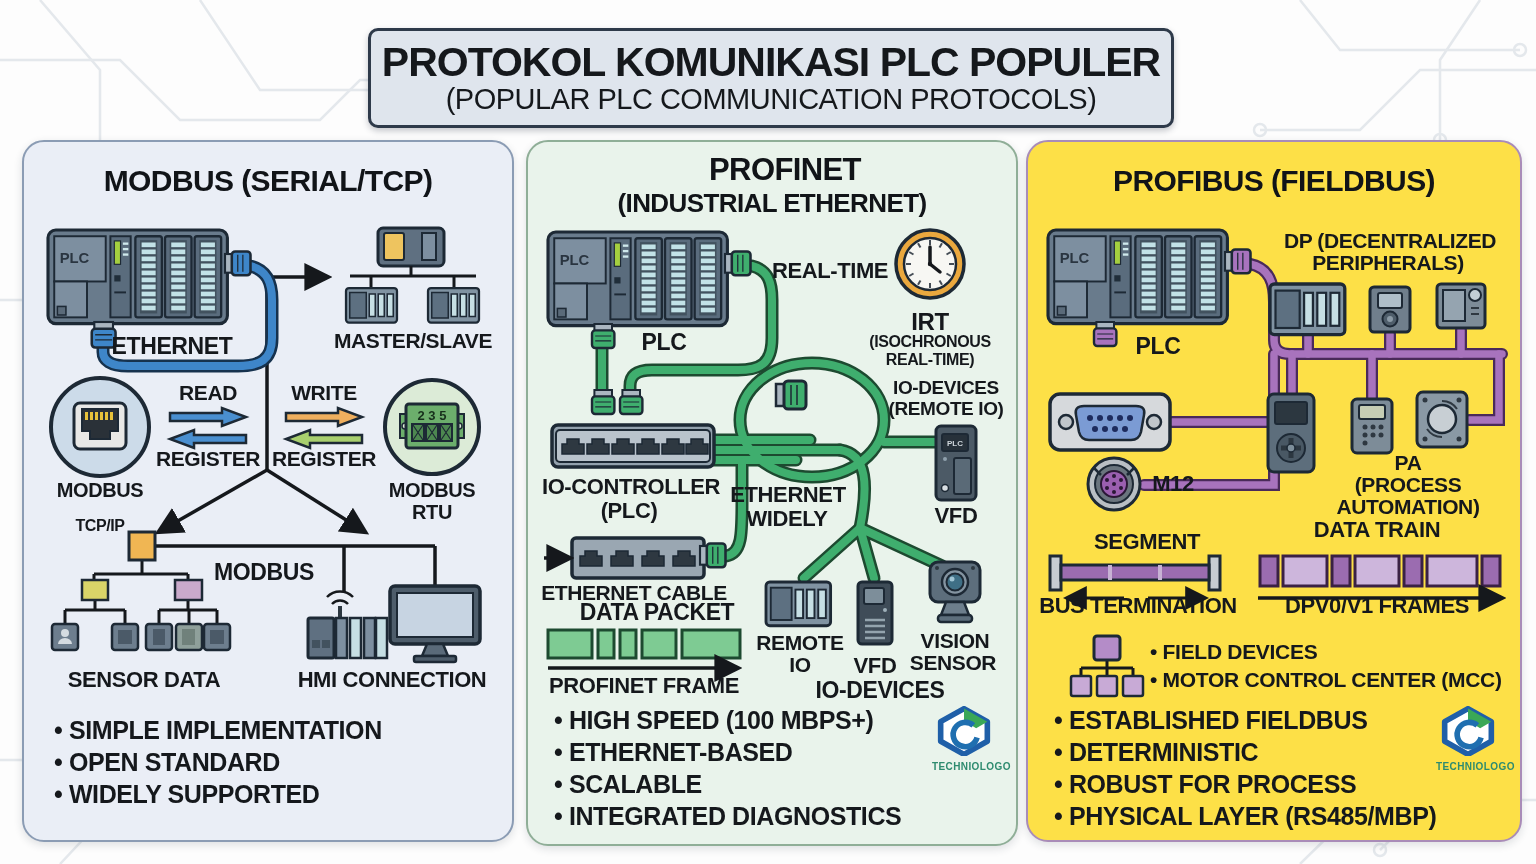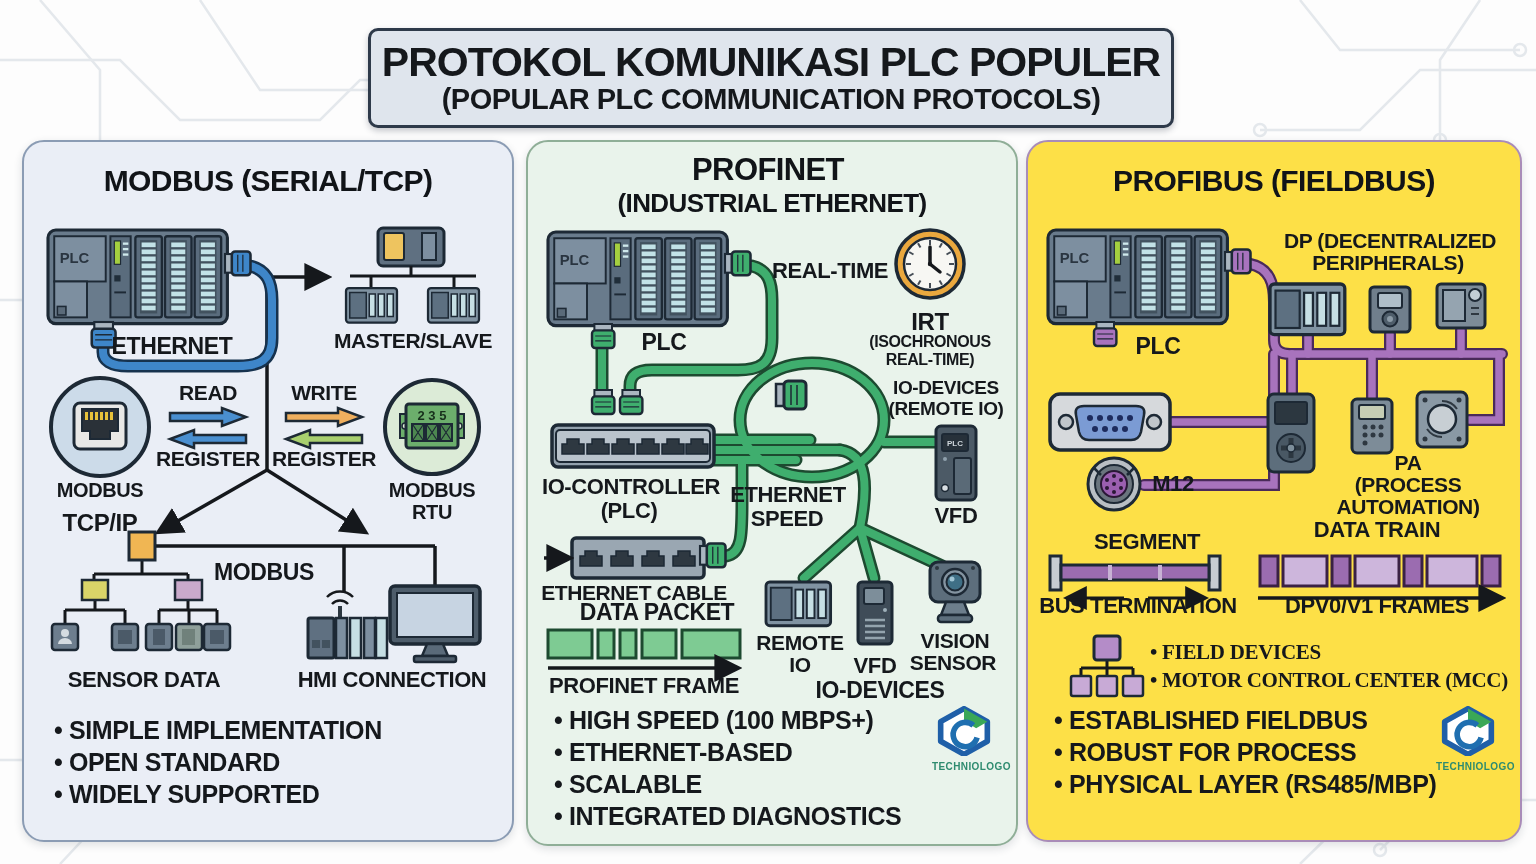--- a/index.html
+++ b/index.html
@@ -12,25 +12,25 @@
       letter-spacing:-0.6px;color:#111418;}
   .panel{position:absolute;border-radius:22px;border:2.5px solid;box-shadow:0 3px 8px rgba(30,40,60,.14);}
   #p-modbus{left:22px;top:140px;width:488px;height:698px;background:#eaeef6;border-color:#8b9cb4;}
   #p-profinet{left:526px;top:140px;width:488px;height:702px;background:#e9f3eb;border-color:#8fae97;}
   #p-profibus{left:1026px;top:140px;width:492px;height:698px;background:#fde047;border-color:#a98cb8;}
   .panel svg.diagram{position:absolute;left:0;top:0;}
   #title-box{position:absolute;left:368px;top:28px;width:800px;height:94px;background:#dfe5ed;
              border:3px solid #2e3a4a;border-radius:10px;box-shadow:0 3px 6px rgba(30,40,60,.25);
              display:flex;flex-direction:column;align-items:center;justify-content:center;}
   #title-line1{font-size:41px;font-weight:800;letter-spacing:-1px;line-height:1.05;}
-  #title-line2{font-size:29px;font-weight:700;letter-spacing:-0.5px;line-height:1.1;}
+  #title-line2{font-size:29px;font-weight:400;letter-spacing:-0.5px;line-height:1.1;}
   ul.bullets{list-style:none;margin:0;padding:0;position:absolute;}
   ul.bullets li{font-size:25px;font-weight:800;letter-spacing:-0.4px;line-height:32px;white-space:nowrap;}
   ul.bullets li::before{content:"• ";}
-  .mini-bullet{position:absolute;font-size:21px;font-weight:800;white-space:nowrap;letter-spacing:-0.3px;font-family:Liberation Serif, serif;}
+  .mini-bullet{position:absolute;font-size:21px;font-weight:800;white-space:nowrap;letter-spacing:-0.3px;}
   .mini-bullet::before{content:"• ";}
   .logo{position:absolute;width:80px;text-align:center;}
   .logo .lg-txt{font-size:10px;font-weight:800;color:#2e8b6f;letter-spacing:.4px;margin-top:1px;margin-left:8px;}
   svg text{font-family:"Liberation Sans",sans-serif;}
 </style>
 </head>
 <body>
 
 <div id="stage">
 
@@ -236,21 +236,21 @@
     </svg>
 
     <h2 class="ph" style="left:244px;top:22px;font-size:30px;margin:0">MODBUS (SERIAL/TCP)</h2>
     <div class="cl" style="left:148px;top:192px;font-size:23px">ETHERNET</div>
     <div class="cl" style="left:389px;top:188px;font-size:21px">MASTER/SLAVE</div>
     <div class="cl" style="left:184px;top:240px;font-size:21px">READ</div>
     <div class="cl" style="left:184px;top:306px;font-size:21px">REGISTER</div>
     <div class="cl" style="left:300px;top:240px;font-size:21px">WRITE</div>
     <div class="cl" style="left:300px;top:306px;font-size:21px">REGISTER</div>
     <div class="cl" style="left:76px;top:338px;font-size:20px">MODBUS</div>
-    <div class="cl" style="left:76px;top:368px;font-size:24px">TCP/IP</div>
+    <div class="cl" style="left:76px;top:376px;font-size:16px">TCP/IP</div>
     <div class="cl" style="left:408px;top:338px;font-size:20px">MODBUS</div>
     <div class="cl" style="left:408px;top:360px;font-size:20px">RTU</div>
     <div class="cl" style="left:240px;top:418px;font-size:23px">MODBUS</div>
     <div class="cl" style="left:120px;top:526px;font-size:22px">SENSOR DATA</div>
     <div class="cl" style="left:368px;top:526px;font-size:22px">HMI CONNECTION</div>
     <ul class="bullets" style="left:30px;top:572px">
       <li>SIMPLE IMPLEMENTATION</li>
       <li>OPEN STANDARD</li>
       <li>WIDELY SUPPORTED</li>
     </ul>
@@ -368,33 +368,33 @@
         <circle cx="27" cy="20" r="13" fill="#8494a1" stroke="#1d2935" stroke-width="2.5"></circle>
         <circle cx="27" cy="20" r="8.5" fill="#3f6f86" stroke="#1d2935" stroke-width="2"></circle>
         <circle cx="24" cy="17" r="2.5" fill="#9fc4d4"></circle>
         <circle cx="9" cy="6" r="2" fill="#2e3841"></circle>
           <circle cx="45" cy="6" r="2" fill="#2e3841"></circle>
         <path d="M18,40 h18 l5,13 h-28 z" fill="#6d7e8c" stroke="#1d2935" stroke-width="2.5"></path>
         <rect x="10" y="53" width="34" height="7" rx="3" fill="#5d6e7c" stroke="#1d2935" stroke-width="2.5"></rect>
       </g>
     </svg>
 
-    <h2 class="ph" style="left:240px;top:10px;font-size:31px;margin:0">PROFINET</h2>
+    <h2 class="ph" style="left:257px;top:10px;font-size:31px;margin:0">PROFINET</h2>
     <h2 class="ph" style="left:244px;top:46px;font-size:26px;margin:0">(INDUSTRIAL ETHERNET)</h2>
     <div class="cl" style="left:136px;top:188px;font-size:23px">PLC</div>
     <div class="cl" style="left:302px;top:117px;font-size:22px">REAL-TIME</div>
     <div class="cl" style="left:402px;top:167px;font-size:24px">IRT</div>
     <div class="cl" style="left:402px;top:192px;font-size:16px">(ISOCHRONOUS</div>
     <div class="cl" style="left:402px;top:210px;font-size:16px">REAL-TIME)</div>
     <div class="cl" style="left:418px;top:236px;font-size:19px">IO-DEVICES</div>
     <div class="cl" style="left:418px;top:257px;font-size:19px">(REMOTE IO)</div>
     <div class="cl" style="left:103px;top:333px;font-size:22px">IO-CONTROLLER</div>
     <div class="cl" style="left:101px;top:357px;font-size:22px">(PLC)</div>
     <div class="cl" style="left:260px;top:341px;font-size:22px">ETHERNET</div>
-    <div class="cl" style="left:259px;top:365px;font-size:22px">SPEED</div>
+    <div class="cl" style="left:259px;top:365px;font-size:22px">WIDELY</div>
     <div class="cl" style="left:428px;top:362px;font-size:22px">VFD</div>
     <div class="cl" style="left:106px;top:440px;font-size:21px">ETHERNET CABLE</div>
     <div class="cl" style="left:129px;top:458px;font-size:23px">DATA PACKET</div>
     <div class="cl" style="left:116px;top:532px;font-size:22px">PROFINET FRAME</div>
     <div class="cl" style="left:272px;top:490px;font-size:21px">REMOTE</div>
     <div class="cl" style="left:272px;top:512px;font-size:21px">IO</div>
     <div class="cl" style="left:347px;top:512px;font-size:22px">VFD</div>
     <div class="cl" style="left:427px;top:488px;font-size:21px">VISION</div>
     <div class="cl" style="left:425px;top:510px;font-size:21px">SENSOR</div>
     <div class="cl" style="left:352px;top:536px;font-size:23px">IO-DEVICES</div>
@@ -567,20 +567,21 @@
     <div class="cl" style="left:380px;top:332px;font-size:21px">(PROCESS</div>
     <div class="cl" style="left:380px;top:354px;font-size:21px">AUTOMATION)</div>
     <div class="cl" style="left:119px;top:388px;font-size:22px">SEGMENT</div>
     <div class="cl" style="left:110px;top:452px;font-size:22px">BUS TERMINATION</div>
     <div class="cl" style="left:349px;top:376px;font-size:22px">DATA TRAIN</div>
     <div class="cl" style="left:349px;top:452px;font-size:22px">DPV0/V1 FRAMES</div>
     <div class="mini-bullet" style="left:122px;top:498px">FIELD DEVICES</div>
     <div class="mini-bullet" style="left:122px;top:526px">MOTOR CONTROL CENTER (MCC)</div>
     <ul class="bullets" style="left:26px;top:562px">
       <li>ESTABLISHED FIELDBUS</li>
+      <li>DETERMINISTIC</li>
       <li>ROBUST FOR PROCESS</li>
       <li>PHYSICAL LAYER (RS485/MBP)</li>
     </ul>
     <div class="logo" style="left:400px;top:564px">
       <svg width="56" height="50" viewBox="0 0 60 52">
         <path d="M30,2 L55,16 V37 L30,51 L5,37 V16 z" fill="#ffffff" stroke="#1f5fa8" stroke-width="6" stroke-linejoin="round"></path>
         <path d="M30,2 L55,16 L43,23 L30,15 z" fill="#3aa857"></path>
         <path d="M40,20 a13,13 0 1 0 4,13" fill="none" stroke="#1f6fb0" stroke-width="6"></path>
       </svg>
       <div class="lg-txt">TECHNIOLOGO</div>

